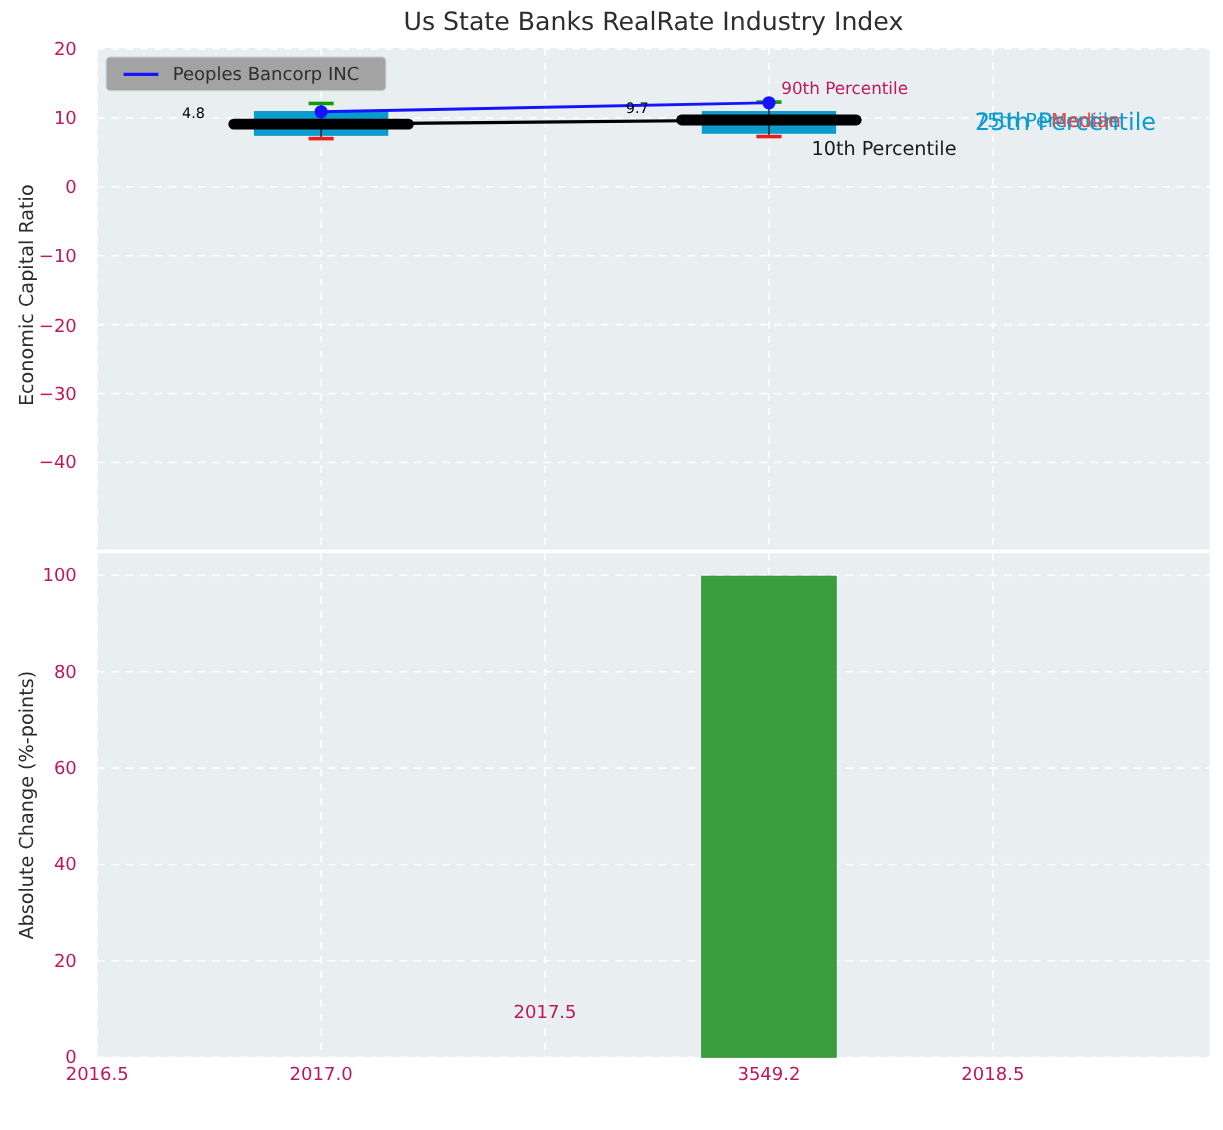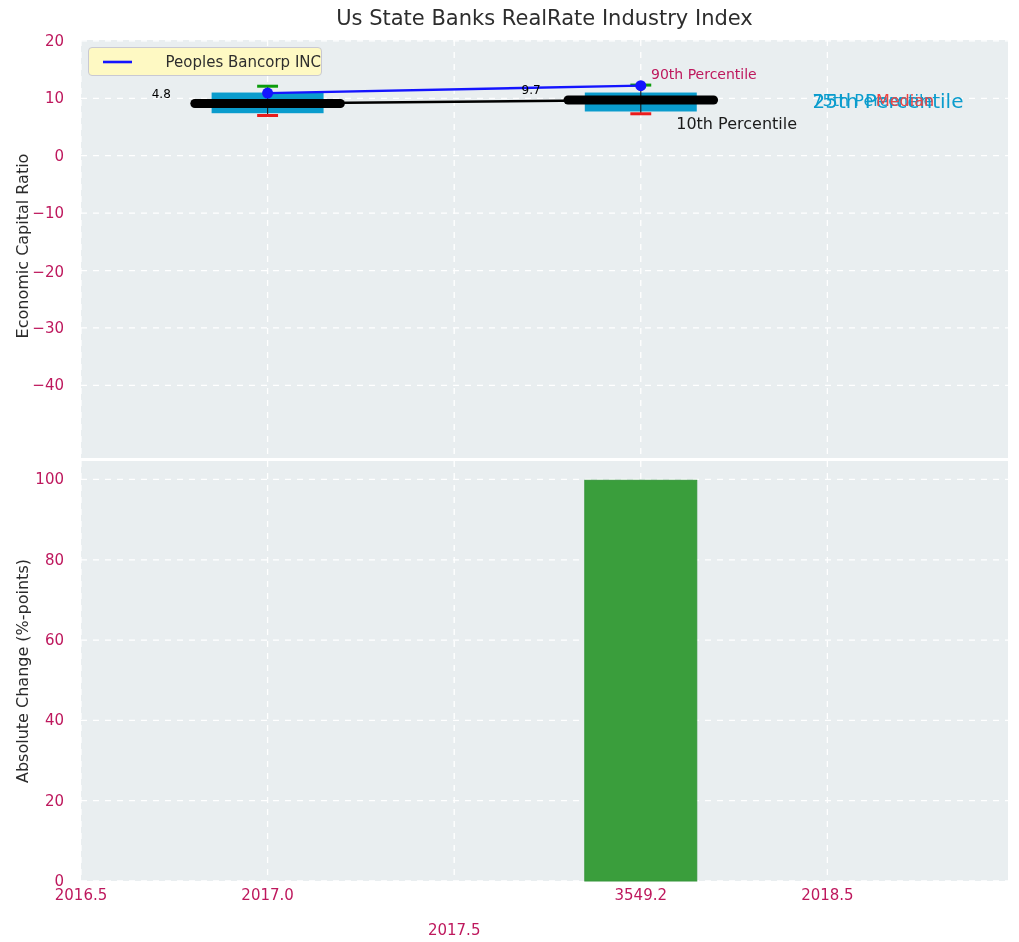--- a/index.html
+++ b/index.html
@@ -28,22 +28,22 @@
     text-align:center;font-size:16px;color:#2b2b2b;
   }
   .tick{
     position:absolute;font-size:15px;color:#be185d;white-space:nowrap;
   }
   .tick.ytick{transform:translate(-100%,-50%);}
   .tick.xtick{transform:translate(-50%,0);}
   .legend{
     position:absolute;left:88px;top:47px;width:234px;height:29px;
     box-sizing:border-box;
-    background:#fef9c3;border:1px solid #c9c9d3;border-radius:4px;
-    display:flex;align-items:center;gap:11px;padding-left:13px;justify-content:space-between;
+    background:#a3a3a3;border:1px solid #c9c9d3;border-radius:4px;
+    display:flex;align-items:center;gap:11px;padding-left:13px;
   }
   .legend-label{font-size:15px;color:#2e2e2e;white-space:nowrap;}
   .anno{position:absolute;white-space:nowrap;line-height:1.1;}
 </style>
 </head>
 <body>
 
 <div class="figure">
 
   <svg class="plot" id="plot-svg" width="1019" height="942">
@@ -112,21 +112,21 @@
       <span class="tick ytick" style="left: 64px; top: 327.949px;">−30</span>
       <span class="tick ytick" style="left: 64px; top: 385.367px;">−40</span>
       <span class="tick ytick" style="left: 64px; top: 479.47px;">100</span>
       <span class="tick ytick" style="left: 64px; top: 559.776px;">80</span>
       <span class="tick ytick" style="left: 64px; top: 640.082px;">60</span>
       <span class="tick ytick" style="left: 64px; top: 720.388px;">40</span>
       <span class="tick ytick" style="left: 64px; top: 800.694px;">20</span>
       <span class="tick ytick" style="left: 64px; top: 881px;">0</span>
       <span class="tick xtick" style="left: 81px; top: 886px;">2016.5</span>
       <span class="tick xtick" style="left: 267.594px; top: 886px;">2017.0</span>
-      <span class="tick xtick" style="left: 454.188px; top: 921px;">2017.5</span>
+      <span class="tick xtick" style="left: 454.188px; top: 834px;">2017.5</span>
       <span class="tick xtick" style="left: 640.783px; top: 886px;">3549.2</span>
       <span class="tick xtick" style="left: 827.377px; top: 886px;">2018.5</span>
     </div>
 
   <div class="anno" style="left: 161.236px; top: 94.8338px; color: rgb(0, 0, 0); font-size: 12px; transform: translate(-50%, -50%);">4.8</div>
   <div class="anno" style="left: 531.065px; top: 90.8146px; color: rgb(0, 0, 0); font-size: 12px; transform: translate(-50%, -50%);">9.7</div>
   <div class="anno" style="left: 651px; top: 75.3118px; color: #be185d; font-size: 14px; transform: translate(0px, -50%);">90th Percentile</div>
   <div class="anno" style="left: 676.236px; top: 123.543px; color: rgb(26, 26, 26); font-size: 16px; transform: translate(0px, -50%);">10th Percentile</div>
   <div class="anno" style="left: 812.449px; top: 100.576px; color: rgb(10, 156, 205); font-size: 16px; transform: translate(0px, -50%);">75th Percentile</div>
   <div class="anno" style="left: 812.449px; top: 100.576px; color: rgb(10, 156, 205); font-size: 20px; transform: translate(0px, -50%);">25th Percentile</div>

